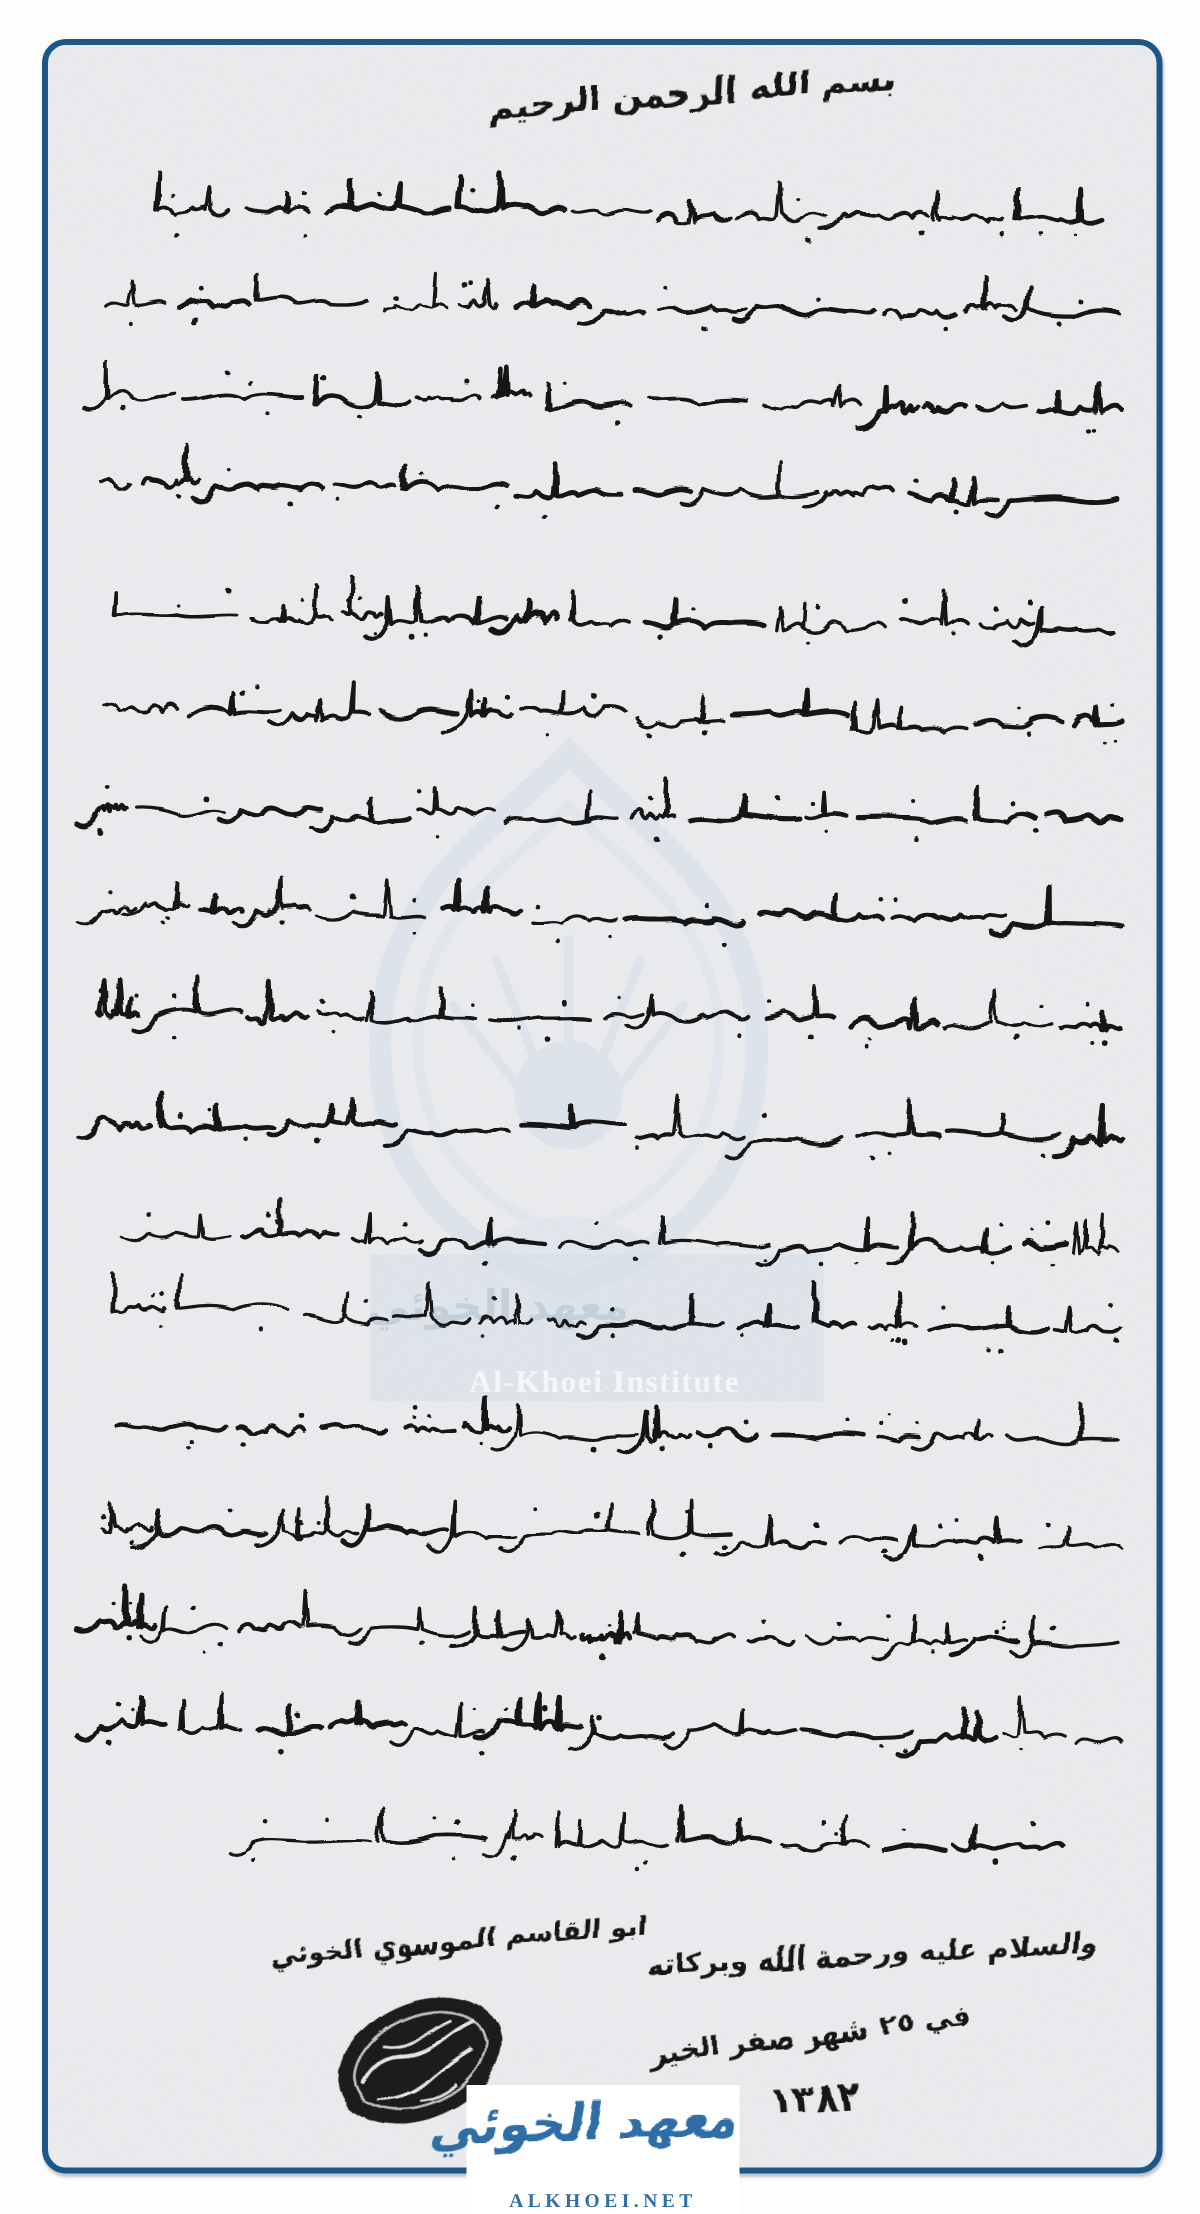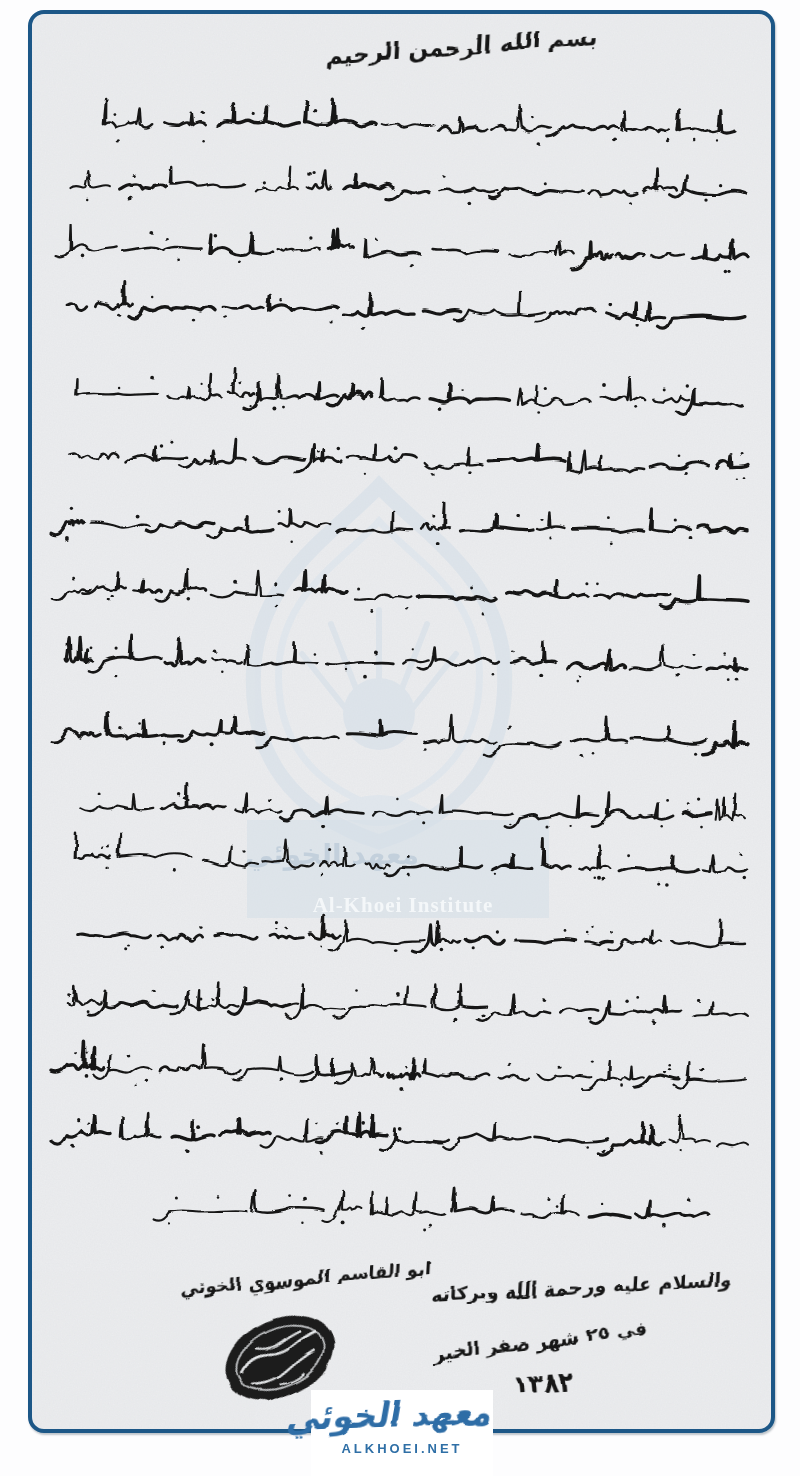--- a/index.html
+++ b/index.html
@@ -6,21 +6,21 @@
     margin: 0; padding: 0;
     width: 800px; height: 1476px;
     background: #ffffff;
     overflow: hidden;
     font-family: "DejaVu Sans", sans-serif;
   }
   .page { position: relative; width: 800px; height: 1476px; background: #fdfdfe; }
 
   .card {
     position: absolute;
-    left: 28px; top: 10px;
+    left: 28px; top: 26px;
     width: 739px; height: 1415px;       
     border: 4px solid #1c5787;
     border-radius: 16px;
     background: #ecedef;
     box-shadow: 1px 2px 2px rgba(30, 50, 70, 0.28);
     overflow: hidden;
   }
 
   .paper-svg { position: absolute; left: 0; top: 0; }
 
@@ -54,26 +54,26 @@
     font-weight: bold;
     font-size: 33px;
     line-height: 1.5;
     color: #2e6da6;
     direction: rtl;
     transform: rotate(-2deg) skewX(-12deg);
     filter: url(#scrawl);
     white-space: nowrap;
   }
   .logo-net {
-    font-family: Liberation Sans, sans-serif;
+    font-family: Liberation Serif, serif;
     font-weight: bold;
     font-size: 13px;
     letter-spacing: 3px;
     color: #2f6fa6;
-    margin-top: 1px;
+    margin-top: 19px;
   }
 </style>
 </head>
 <body>
 
 <div class="page">
 
   <div class="card">
 
     <svg class="paper-svg" width="747" height="1423" viewBox="0 0 747 1423">

